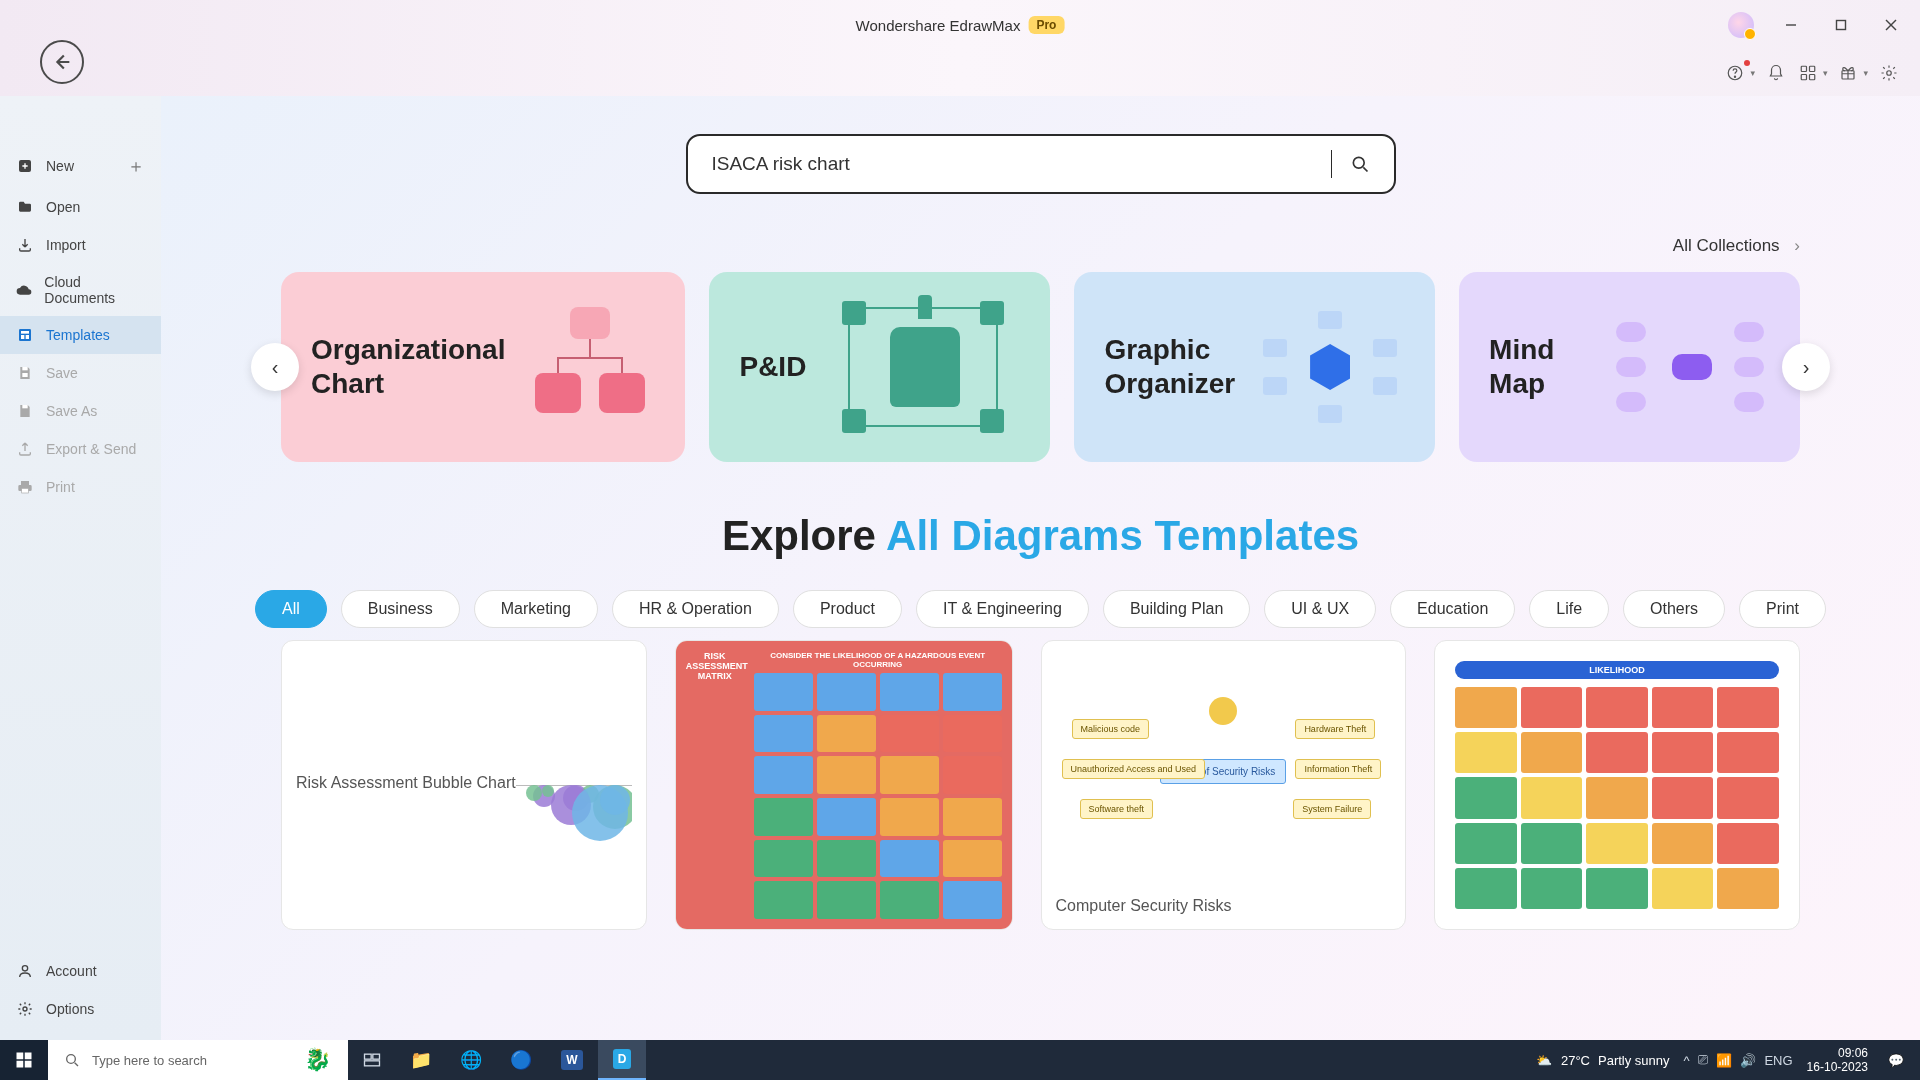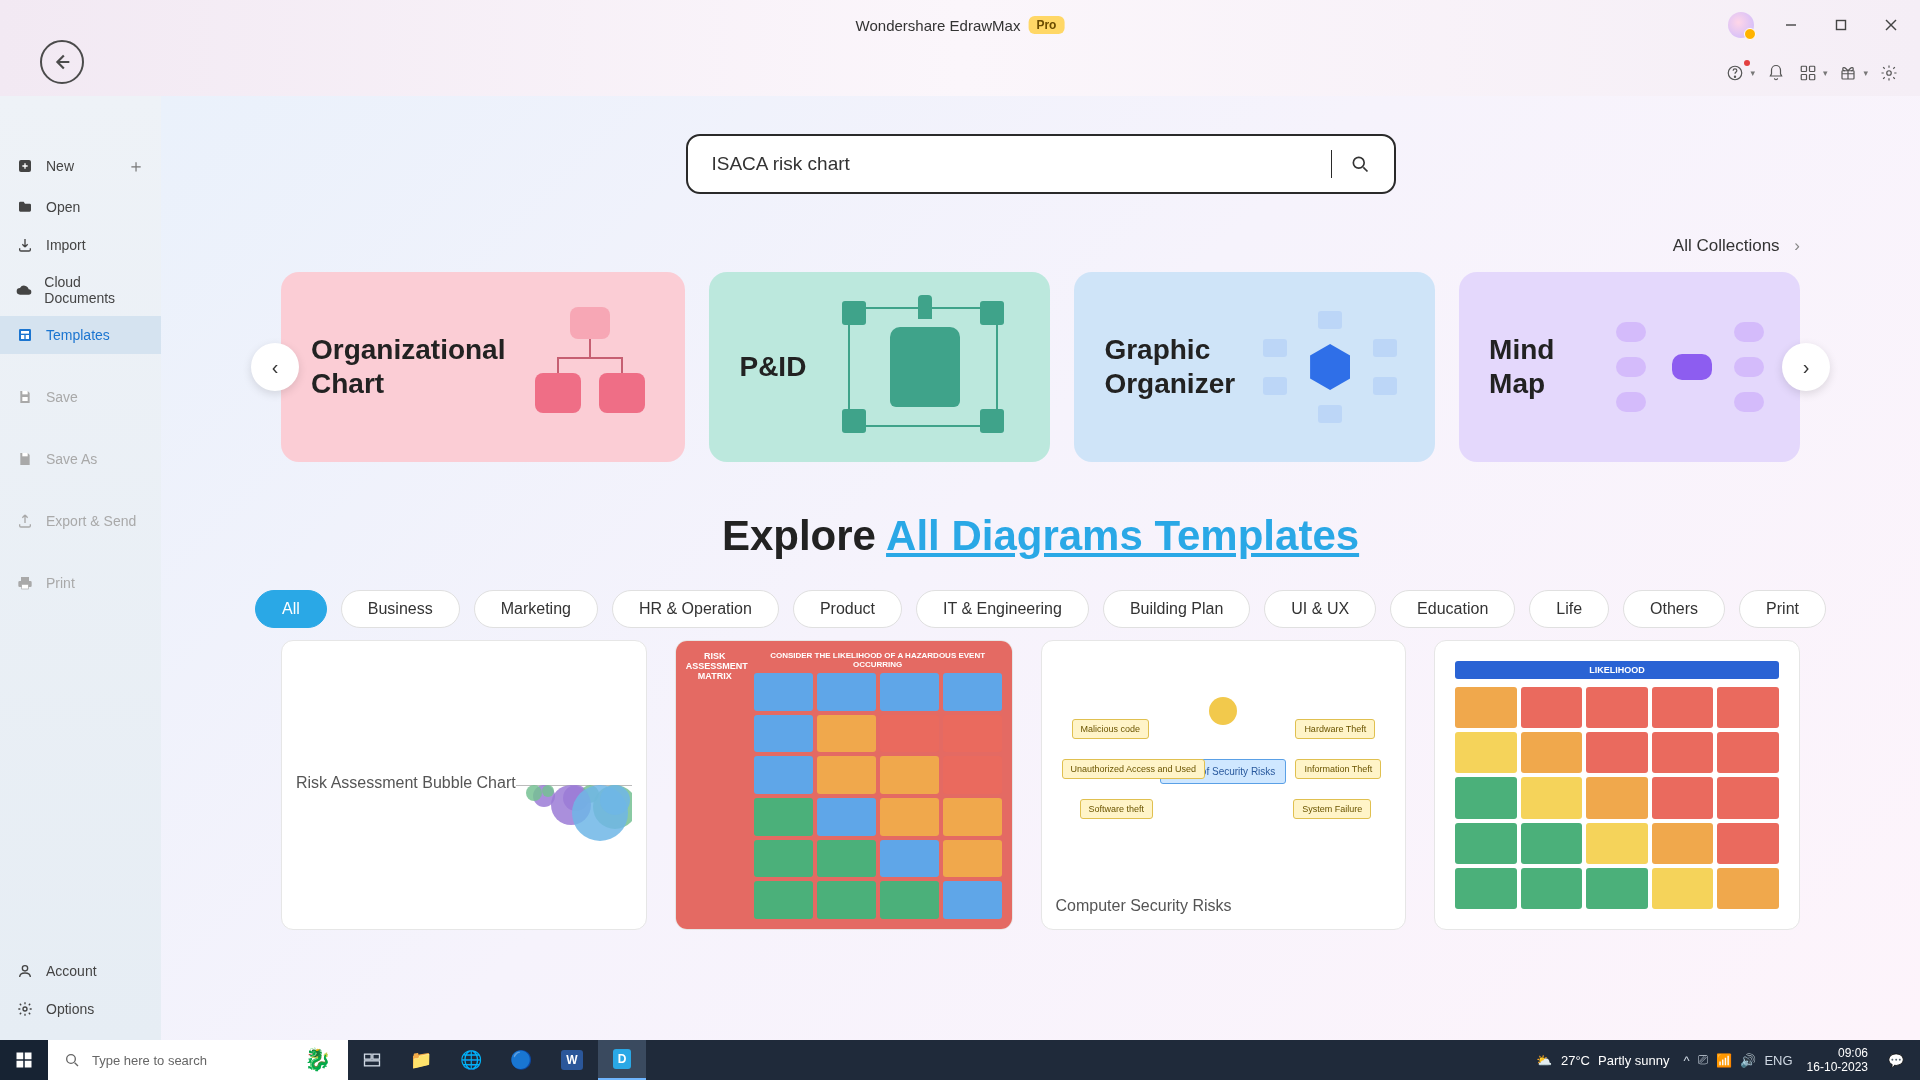--- a/index.html
+++ b/index.html
@@ -24,21 +24,21 @@
 
 .backbtn { position:absolute; left:40px; top:40px; width:44px; height:44px; border:2px solid #4b4b4b; border-radius:50%; display:flex; align-items:center; justify-content:center; }
 .backbtn svg{width:22px;height:22px;}
 
 
 .body { flex:1; display:flex; min-height:0; }
 .sidebar { width:161px; background:linear-gradient(180deg,#eef2f7 0%, #e6edf4 100%); display:flex; flex-direction:column; padding-top:48px; }
 .sidebar .sb-list{flex:1;}
 .sidebar .sb-item { display:flex; align-items:center; gap:12px; padding:10px 16px; font-size:14px; color:#444; position:relative;}
 .sidebar .sb-item.active{ background:#d5e3f0; color:#1b75d0; font-weight:500;}
-.sidebar .sb-item.disabled{ color:#a9a9a9;margin-top:24px; }
+.sidebar .sb-item.disabled{ color:#a9a9a9; }
 .sidebar .sb-item .ic{ width:18px; height:18px; display:flex; align-items:center; justify-content:center; color:inherit;}
 .sidebar .sb-item .plus{ margin-left:auto; font-size:18px; color:#777;}
 .sidebar .sb-bottom{ margin-top:auto; padding-bottom:12px;}
 
 
 .main { flex:1; overflow:hidden; position:relative; background:linear-gradient(135deg,#eaf1fb 0%,#f6f3fc 45%,#fdf4fb 100%);}
 .main-inner{ padding:30px 80px 9px 80px; }
 
 
 .searchwrap{ display:flex; justify-content:center; margin-top:8px;}
@@ -60,21 +60,21 @@
 .catcard{ flex:1; height:190px; border-radius:18px; display:flex; align-items:center; padding:0 30px; gap:20px;}
 .catcard .cat-title{ font-size:28px; font-weight:600; line-height:1.2; color:#222;}
 .catcard.pink{ background:#fbcdd5;}
 .catcard.green{ background:#bce8dd;}
 .catcard.blue{ background:#cfe4f8;}
 .catcard.purple{ background:#e4d8fc;}
 .catcard .cat-ill{ flex:1; height:130px; display:flex; align-items:center; justify-content:center;}
 
 
 .explore{ text-align:center; margin:50px 0 30px; font-size:42px; font-weight:700; color:#222;}
-.explore .blue{ color:#2aa8e6;text-decoration:underline;}
+.explore .blue{ color:#2aa8e6;}
 
 
 .chips{ display:flex; flex-wrap:wrap; gap:14px; justify-content:center; margin-bottom:12px;}
 .chip{ padding:9px 26px; border-radius:22px; background:#fff; border:1px solid #e0e0e0; font-size:16px; color:#333;}
 .chip.active{ background:#2aa8e6; color:#fff; border-color:#2aa8e6;}
 
 
 .sortwrap{ display:flex; justify-content:flex-end; margin:18px 40px 12px 0;}
 .sortbox{ border:1px solid #ddd; border-radius:8px; padding:8px 28px 8px 16px; background:#fff; font-size:15px; color:#555; position:relative;}
 .sortbox::after{content:"⌄";position:absolute;right:8px;top:6px;color:#888;}
@@ -140,21 +140,21 @@
 .secprev{width:100%;height:100%;display:flex;align-items:center;justify-content:center;position:relative;}
 .secprev .cen{background:#cfe7ff;border:1px solid #5aa0e6;padding:6px 10px;font-size:10px;color:#2a5a9e;border-radius:3px;position:relative;}
 .secprev .gear{position:absolute;top:42px;left:50%;transform:translateX(-50%);width:28px;height:28px;border-radius:50%;background:#f2c94c;}
 .secprev .node{position:absolute;background:#fff4c8;border:1px solid #e0c050;font-size:9px;padding:4px 8px;border-radius:3px;color:#6b5500;white-space:nowrap;}
 
 .riskmat{width:100%;height:100%;display:flex;gap:8px;padding:6px;}
 .riskmat .lab{width:100px;display:flex;flex-direction:column;gap:6px;}
 .riskmat .lab .t{color:#13a06b;font-size:12px;font-weight:700;margin-bottom:6px;}
 .riskmat .lab .r{background:#2f9de0;color:#fff;font-size:8px;padding:8px 4px;border-radius:3px;}
 .riskmat .grid2{flex:1;display:grid;grid-template-columns:repeat(5,1fr);grid-template-rows:auto auto repeat(5,1fr);gap:4px;}
-.riskmat .l2{grid-column:1/6;background:#2a63d4;color:#fff;font-size:9px;text-align:center;padding:4px;border-radius:3px;font-weight:600;}
+.riskmat .l2{grid-column:1/6;background:#2a63d4;color:#fff;font-size:9px;text-align:center;padding:4px;border-radius:9px;font-weight:600;}
 .riskmat .c5{border-radius:3px;}
 
 svg{display:block;}
 </style>
 </head>
 <body>
 
 <div class="root">
 
   <div class="titlebar">

